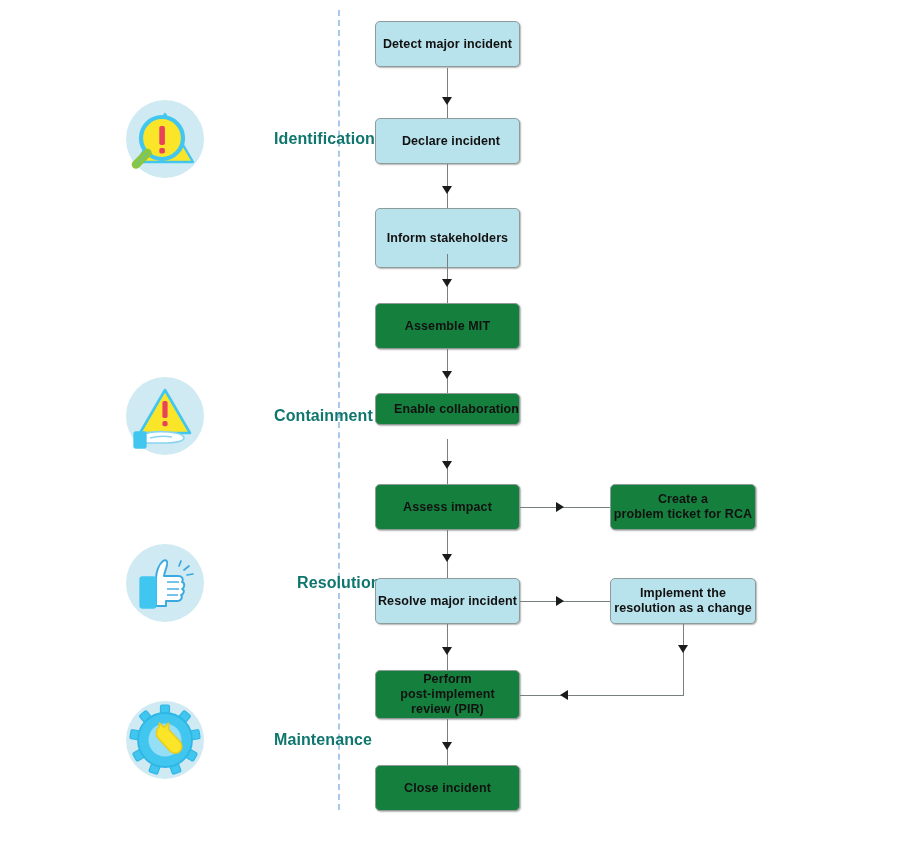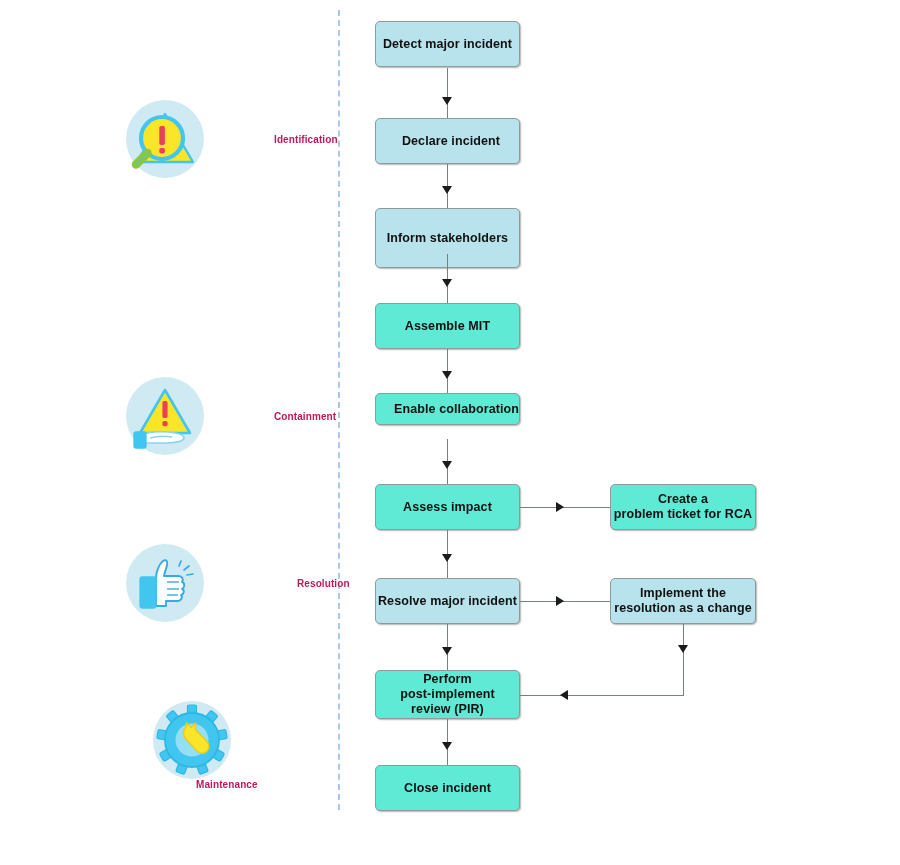--- a/index.html
+++ b/index.html
@@ -24,44 +24,44 @@
   .phase-icon {
     position: relative;
     width: 78px; height: 78px;
     border-radius: 50%;
     background: #cfeaf2;
     flex: 0 0 auto;
   }
   .phase-icon svg { position: absolute; left: 0; top: 0; }
   .phase-label {
     margin-left: 38px;
-    font-size: 10px;
+    font-size: 16px;
     font-weight: bold;
-    color: #be185d;
+    color: #0f766e;
     letter-spacing: .1px;
     white-space: nowrap;
     padding-left: 32px;
   }
 
   
   .node {
     position: absolute;
     display: flex; align-items: center; justify-content: center;
     text-align: center;
     border: 1px solid #8f9b9b;
     border-radius: 5px;
     font-size: 12.5px;
     font-weight: bold;
     color: #111111;
     line-height: 15px;
     letter-spacing: .1px;
     box-shadow: 1px 1px 1.5px rgba(90,90,90,.45);
   }
   .node.blue   { background: #b9e3ec; }
-  .node.yellow { background: #5eead4; }
+  .node.yellow { background: #15803d; }
 
   
   .vline {
     position: absolute;
     width: 0;
     border-left: 1.4px solid #77807f;
   }
   .hline {
     position: absolute;
     height: 0;
@@ -145,21 +145,21 @@
         <rect x="14" y="33" width="16" height="31" rx="2.5" fill="#41c6f0" stroke="#41c6f0" stroke-width="1.3"></rect>
 
         <path d="M58 26 L63 22" stroke="#3aa9e0" stroke-width="1.7" stroke-linecap="round"></path>
         <path d="M61 31 L67 30" stroke="#3aa9e0" stroke-width="1.7" stroke-linecap="round"></path>
         <path d="M53 22 L55 17" stroke="#3aa9e0" stroke-width="1.7" stroke-linecap="round"></path>
       </svg>
     </div>
     <div class="phase-label">Resolution</div>
   </div>
 
-  <div class="phase" style="left:126px; top:701px;flex-direction:column;">
+  <div class="phase" style="left:126px; top:701px;">
     <div class="phase-icon">
       <svg width="78" height="78" viewBox="0 0 78 78">
 
         <g fill="#41c6f0" stroke="#2fb6e4" stroke-width="1.2">
           <g transform="translate(39,39)">
             <rect x="-4.5" y="-35" width="9" height="11" rx="1.5"></rect>
             <rect x="-4.5" y="-35" width="9" height="11" rx="1.5" transform="rotate(40)"></rect>
             <rect x="-4.5" y="-35" width="9" height="11" rx="1.5" transform="rotate(80)"></rect>
             <rect x="-4.5" y="-35" width="9" height="11" rx="1.5" transform="rotate(120)"></rect>
             <rect x="-4.5" y="-35" width="9" height="11" rx="1.5" transform="rotate(160)"></rect>

